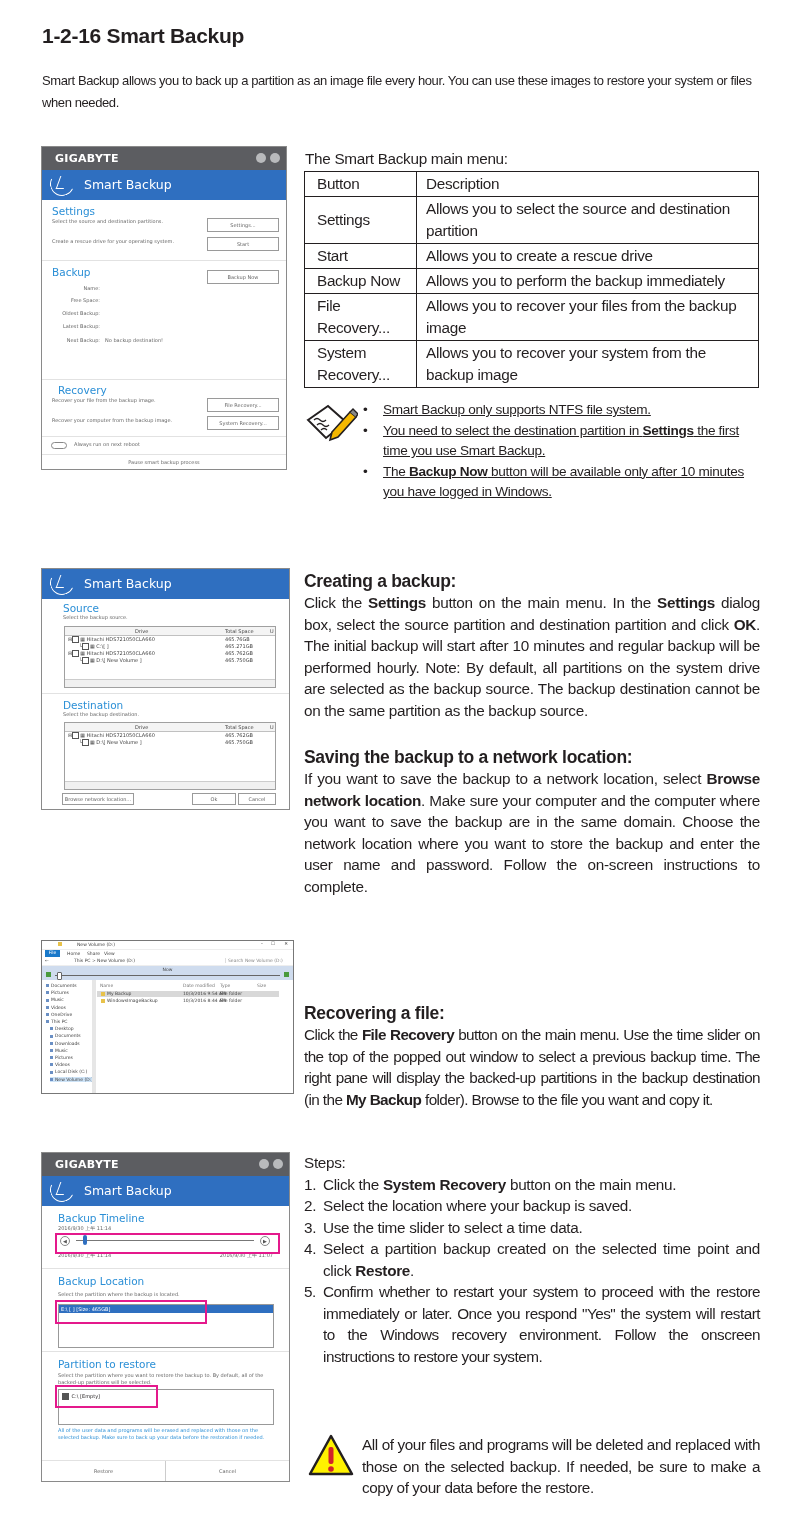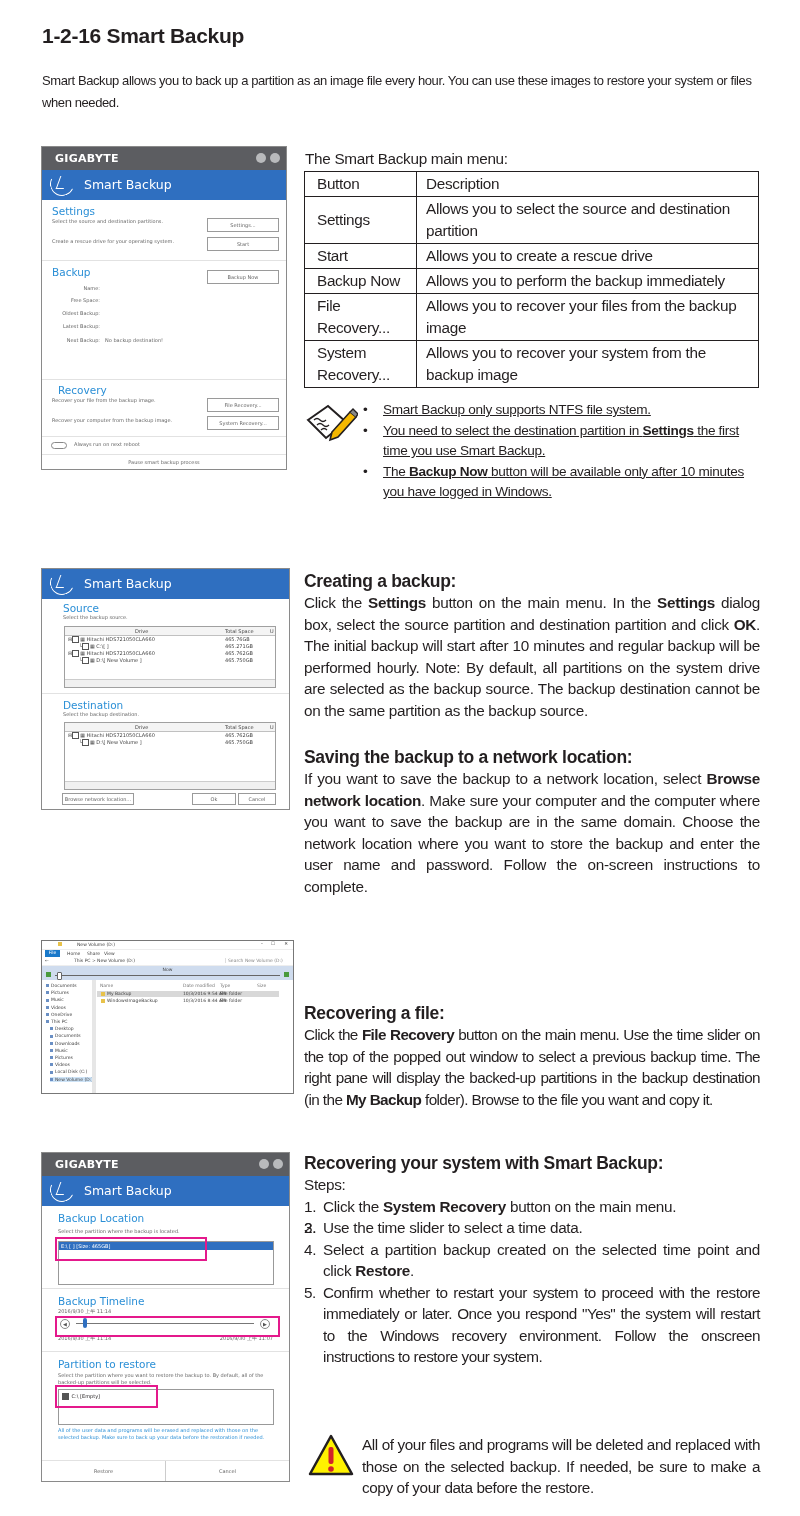--- a/index.html
+++ b/index.html
@@ -271,63 +271,62 @@
 <div class="abs win" style="left:41px;top:1152px;width:249px;height:330px;">
   <div class="tb">
     <span>GIGABYTE</span>
     <span class="ctl" style="right:20px;"></span>
     <span class="ctl" style="right:6px;"></span>
   </div>
   <div class="hdr">
     <span class="clock"></span><span class="clock2"></span>
     <span>Smart Backup</span>
   </div>
-  <div class="sec" style="height:82px;">
-    <div class="abs blue-t" style="left:16px;top:6px;">Backup Location</div>
-    <div class="abs tiny" style="left:16px;top:22px;">Select the partition where the backup is located.</div>
-    <div class="abs" style="left:16px;top:35px;width:214px;height:42px;border:1px solid #999;">
-      <div style="height:8px;background:#2f6fc0;color:#fff;font-size:5px;line-height:8px;padding-left:2px;">E:\ [ ] [Size: 465GB]</div>
-    </div>
-    <div class="pink" style="left:13px;top:31px;width:148px;height:20px;"></div>
-  </div>
   <div class="sec" style="height:62px;">
     <div class="abs blue-t" style="left:16px;top:6px;">Backup Timeline</div>
     <div class="abs tiny" style="left:16px;top:19px;">2016/9/30 上午 11:14</div>
     <div class="abs" style="left:16px;top:28px;width:214px;height:14px;">
       <span class="abs" style="left:2px;top:2px;width:8px;height:8px;border:1px solid #888;border-radius:50%;font-size:5px;line-height:8px;text-align:center;color:#555;">◀</span>
       <span class="abs" style="left:18px;right:18px;top:6px;height:1px;background:#777;"></span>
       <span class="abs" id="tl-thumb" style="top: 1px; width: 4px; height: 10px; background: rgb(47, 111, 192); border-radius: 2px; left: 24.9px;"></span>
       <span class="abs" style="right:2px;top:2px;width:8px;height:8px;border:1px solid #888;border-radius:50%;font-size:5px;line-height:8px;text-align:center;color:#555;">▶</span>
     </div>
     <div class="abs tiny" style="left:16px;top:46px;">2016/9/30 上午 11:14</div>
     <div class="abs tiny" style="right:16px;top:46px;">2016/9/30 上午 11:07</div>
     <div class="pink" style="left:13px;top:27px;width:221px;height:17px;"></div>
   </div>
+  <div class="sec" style="height:82px;">
+    <div class="abs blue-t" style="left:16px;top:6px;">Backup Location</div>
+    <div class="abs tiny" style="left:16px;top:22px;">Select the partition where the backup is located.</div>
+    <div class="abs" style="left:16px;top:35px;width:214px;height:42px;border:1px solid #999;">
+      <div style="height:8px;background:#2f6fc0;color:#fff;font-size:5px;line-height:8px;padding-left:2px;">E:\ [ ] [Size: 465GB]</div>
+    </div>
+    <div class="pink" style="left:13px;top:31px;width:148px;height:20px;"></div>
+  </div>
   <div class="sec" style="height:108px;">
     <div class="abs blue-t" style="left:16px;top:6px;">Partition to restore</div>
     <div class="abs tiny" style="left:16px;top:20px;width:210px;">Select the partition where you want to restore the backup to. By default, all of the backed-up partitions will be selected.</div>
     <div class="abs" style="left:16px;top:37px;width:214px;height:34px;border:1px solid #999;">
       <div style="font-size:5px;line-height:8px;padding:2px 0 0 3px;"><span class="chk" style="background:#555;"></span> <span>C:\ [Empty]</span></div>
     </div>
     <div class="abs" style="left:16px;top:75px;width:214px;font-size:5px;line-height:7px;color:#2b8fd6;">All of the user data and programs will be erased and replaced with those on the selected backup. Make sure to back up your data before the restoration if needed.</div>
     <div class="pink" style="left:13px;top:33px;width:99px;height:19px;"></div>
   </div>
   <div style="position:relative;height:20px;">
     <div class="abs tiny" style="left:0;width:123px;top:7px;text-align:center;">Restore</div>
     <div class="abs" style="left:123px;top:0;width:1px;height:20px;background:#ccc;"></div>
     <div class="abs tiny" style="left:124px;right:0;top:7px;text-align:center;">Cancel</div>
   </div>
 </div>
 
 <div class="abs" style="left:304px;top:1152px;width:456px;">
-  <div class="sec-h">Recovering your system with Smart Backup:</div>
   <div class="rt">Steps:</div>
   <ol class="steps rt just">
     <li><span class="num">1.</span><span>Click the </span><b>System Recovery</b><span> button on the main menu.</span></li>
-    <li><span class="num">2.</span></li>
+    <li><span class="num">2.</span><span>Select the location where your backup is saved.</span></li>
     <li><span class="num">3.</span><span>Use the time slider to select a time data.</span></li>
     <li><span class="num">4.</span><span>Select a partition backup created on the selected time point and click </span><b>Restore</b><span>.</span></li>
     <li style="letter-spacing:-0.5px;"><span class="num">5.</span><span>Confirm whether to restart your system to proceed with the restore immediately or later. Once you respond "Yes" the system will restart to the Windows recovery environment. Follow the onscreen instructions to restore your system.</span></li>
   </ol>
 </div>
 
 <svg class="abs" style="left:308px;top:1434px;" width="46" height="42" viewBox="0 0 46 42">
   <path d="M23 2 L44 40 L2 40 Z" fill="#fff200" stroke="#231f20" stroke-width="2.5" stroke-linejoin="round"></path>
   <rect x="20.5" y="13" width="5" height="17" rx="2" fill="#d2232a"></rect>
   <circle cx="23" cy="35" r="2.8" fill="#d2232a"></circle>

